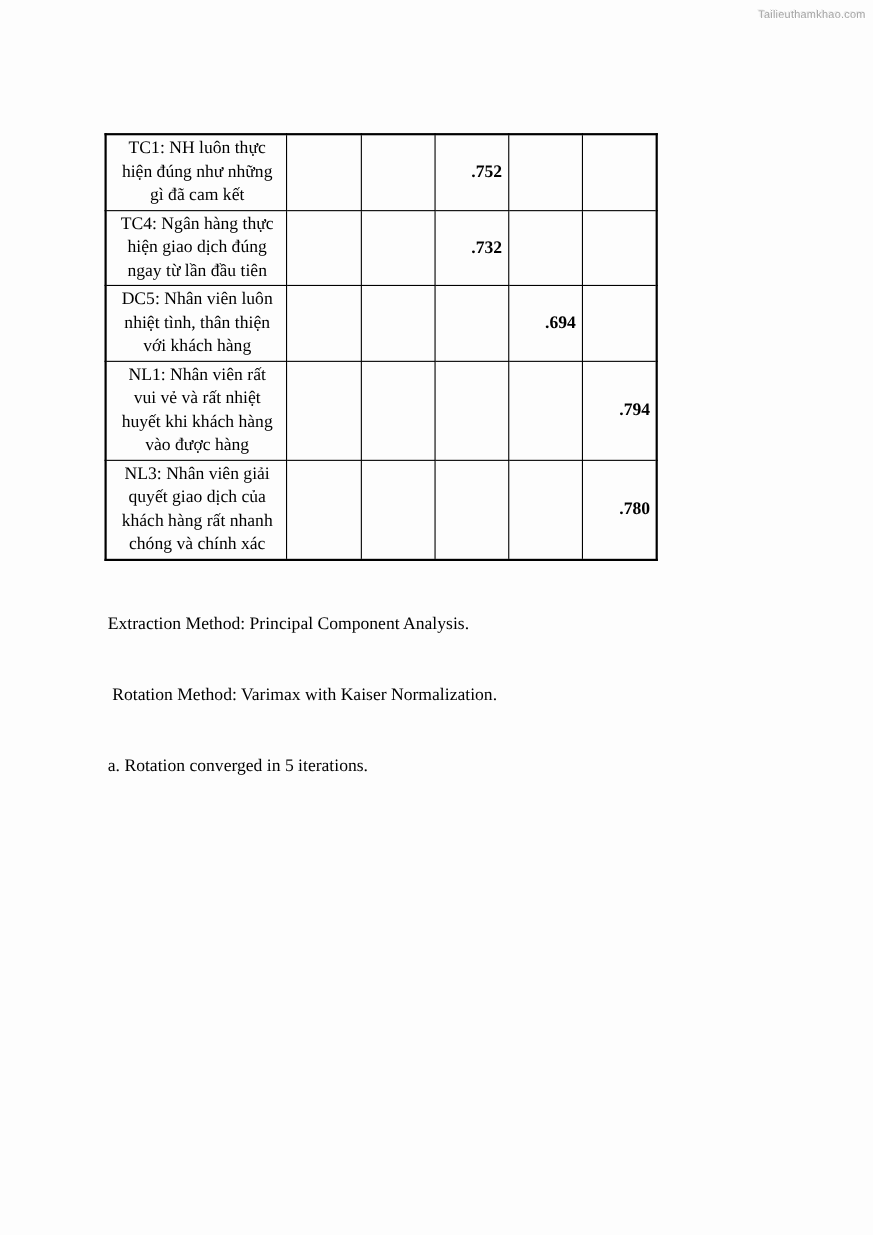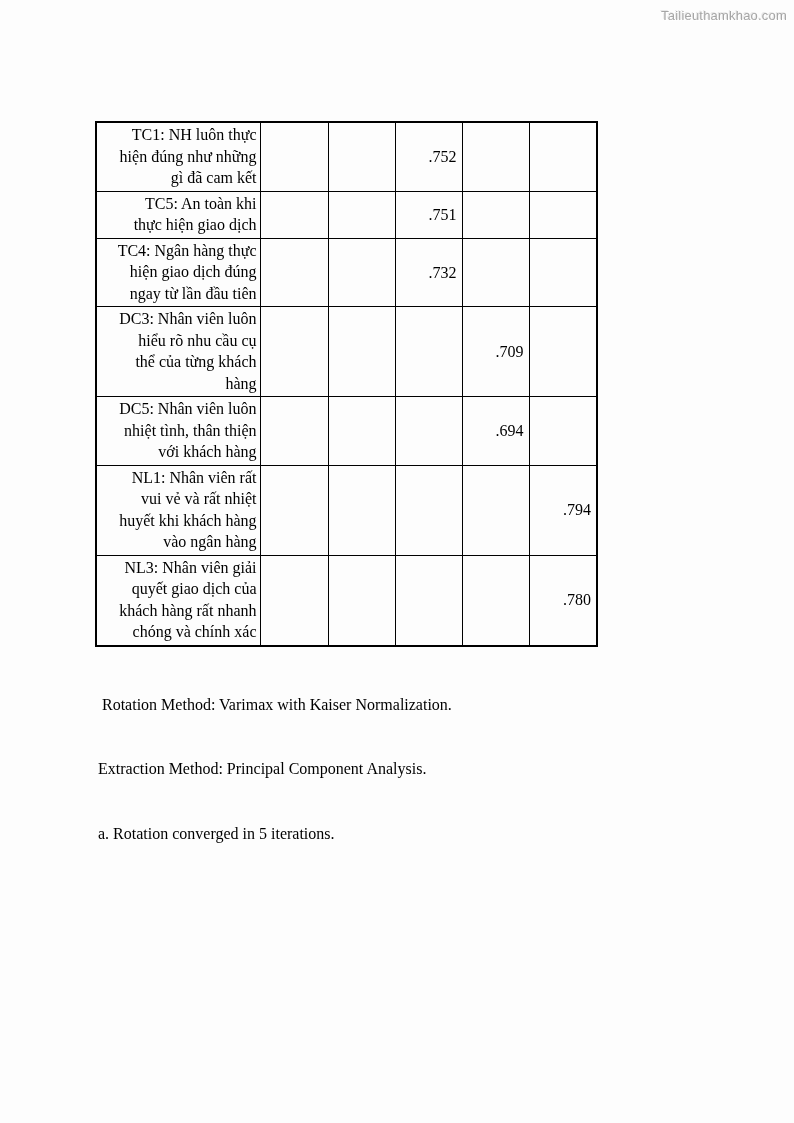--- a/index.html
+++ b/index.html
@@ -11,21 +11,21 @@
     background: #fdfdfd;
     font-family: "Liberation Serif", serif;
     color: #000;
     overflow: hidden;
   }
   .watermark {
     position: absolute;
     top: 8px;
     right: 7px;
     font-family: "Liberation Sans", sans-serif;
-    font-size: 13px;
+    font-size: 10px;
     letter-spacing: 0.2px;
     color: #a6a6a6;
     text-shadow: 1px 1px 0 #ffffff, -1px -1px 0 #e8e8e8;
   }
   .content {
     position: absolute;
     left: 95px;
     top: 121px;
     width: 501px;
   }
@@ -36,29 +36,30 @@
     border: 2px solid #000;
   }
   table.matrix td {
     border: 1px solid #000;
     font-size: 16px;
     line-height: 21.5px;
     overflow: hidden;
   }
   td.lbl {
     white-space: pre-line;
-    text-align: right;
+    text-align: center;
     vertical-align: top;
     padding: 1px 3px 2px 5px;
     border-right: 2px solid #000;
   }
   td.val {
     text-align: right;
     vertical-align: middle;
     padding: 0 5px 0 0;
+    font-weight: bold;
   }
   .notes {
     margin-top: 4px;
     padding-left: 3px;
     font-size: 16px;
     line-height: 21.5px;
     white-space: pre-wrap;
   }
 </style>
 </head>
@@ -82,64 +83,44 @@
           <td class="lbl">TC1: NH luôn thực
 hiện đúng như những
 gì đã cam kết</td>
           <td class="val"></td>
           <td class="val"></td>
           <td class="val">.752</td>
           <td class="val"></td>
           <td class="val"></td>
         </tr>
         <tr>
-          <td class="lbl">TC5: An toàn khi
-thực hiện giao dịch</td>
-          <td class="val"></td>
-          <td class="val"></td>
-          <td class="val">.751</td>
-          <td class="val"></td>
-          <td class="val"></td>
-        </tr>
-        <tr>
           <td class="lbl">TC4: Ngân hàng thực
 hiện giao dịch đúng
 ngay từ lần đầu tiên</td>
           <td class="val"></td>
           <td class="val"></td>
           <td class="val">.732</td>
           <td class="val"></td>
-          <td class="val"></td>
-        </tr>
-        <tr>
-          <td class="lbl">DC3: Nhân viên luôn
-hiểu rõ nhu cầu cụ
-thể của từng khách
-hàng</td>
-          <td class="val"></td>
-          <td class="val"></td>
-          <td class="val"></td>
-          <td class="val">.709</td>
           <td class="val"></td>
         </tr>
         <tr>
           <td class="lbl">DC5: Nhân viên luôn
 nhiệt tình, thân thiện
 với khách hàng</td>
           <td class="val"></td>
           <td class="val"></td>
           <td class="val"></td>
           <td class="val">.694</td>
           <td class="val"></td>
         </tr>
         <tr>
           <td class="lbl">NL1: Nhân viên rất
 vui vẻ và rất nhiệt
 huyết khi khách hàng
-vào ngân hàng</td>
+vào được hàng</td>
           <td class="val"></td>
           <td class="val"></td>
           <td class="val"></td>
           <td class="val"></td>
           <td class="val">.794</td>
         </tr>
         <tr>
           <td class="lbl">NL3: Nhân viên giải
 quyết giao dịch của
 khách hàng rất nhanh
@@ -147,18 +128,18 @@
           <td class="val"></td>
           <td class="val"></td>
           <td class="val"></td>
           <td class="val"></td>
           <td class="val">.780</td>
         </tr>
       </tbody>
     </table>
 
     <div class="notes">
+      <div>Extraction Method: Principal Component Analysis.</div>
       <div> Rotation Method: Varimax with Kaiser Normalization.</div>
-      <div>Extraction Method: Principal Component Analysis.</div>
       <div>a. Rotation converged in 5 iterations.</div>
     </div>
   </div>
 </div>
 
 </body></html>

